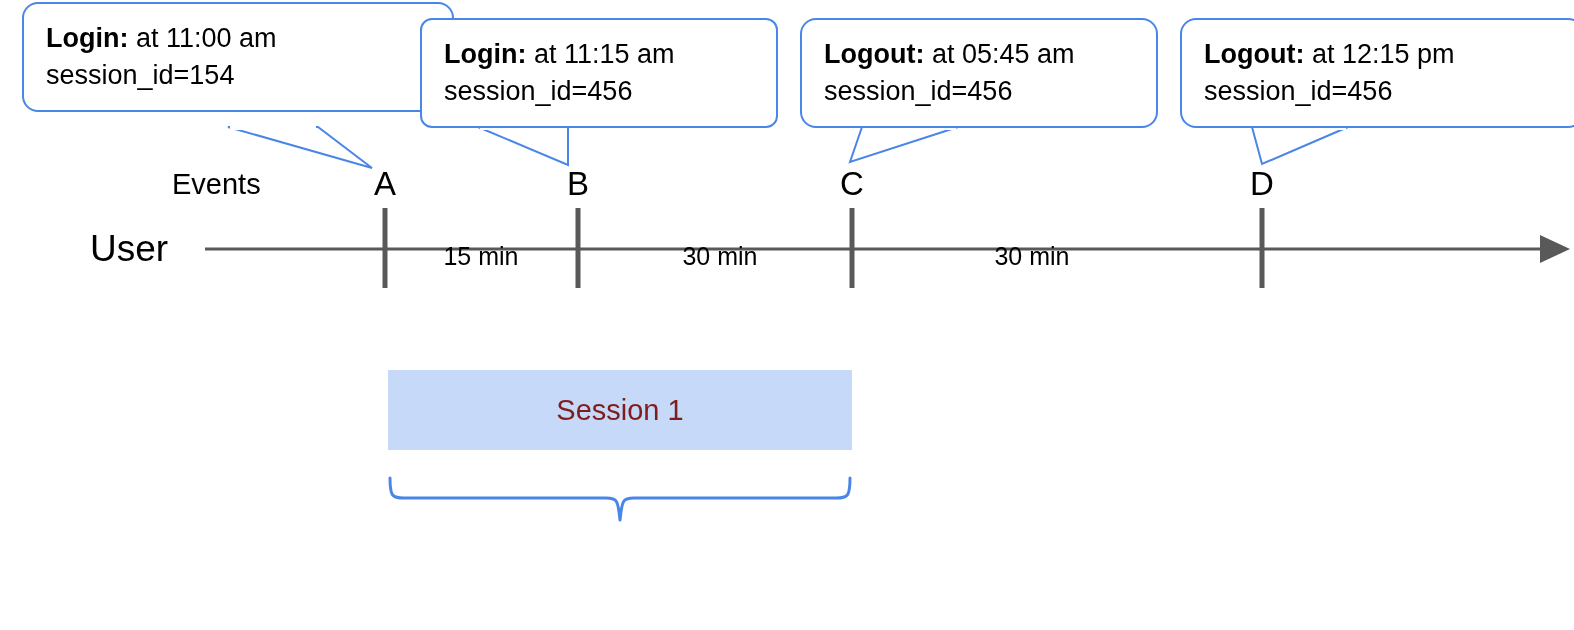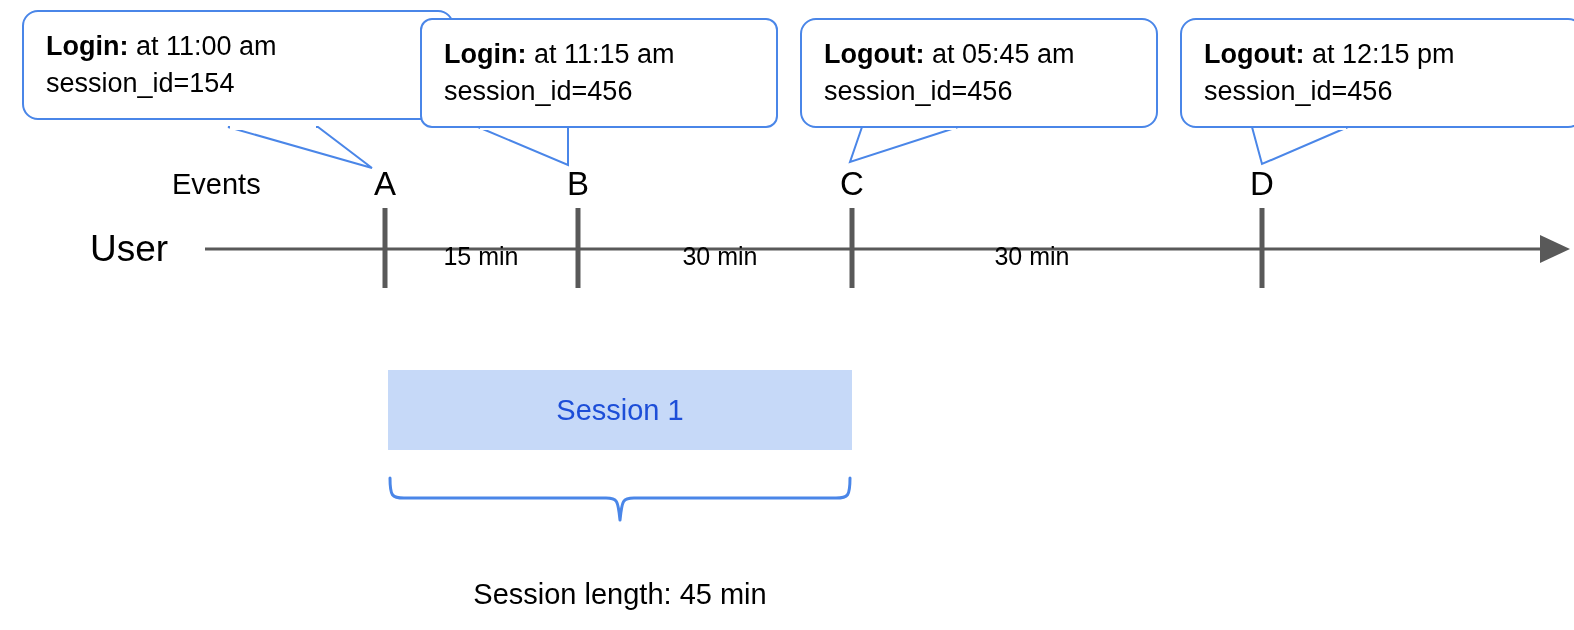--- a/index.html
+++ b/index.html
@@ -40,21 +40,21 @@
   }
   .callout-line {
     font-size: 27px;
     line-height: 37px;
     white-space: nowrap;
     letter-spacing: 0px;
   }
   .callout-line .lbl {
     font-weight: bold;
   }
-  #callout-1 { left: 22px;   top: 10px; width: 432px; }
+  #callout-1 { left: 22px;   top: 2px; width: 432px; }
   #callout-2 { left: 420px;  top: 18px; width: 358px; border-radius: 12px; }
   #callout-3 { left: 800px;  top: 18px; width: 358px; }
   #callout-4 { left: 1180px; top: 18px; width: 404px; }
 
   
   .axis-row-label {
     position: absolute;
     white-space: nowrap;
     z-index: 2;
   }
@@ -93,21 +93,21 @@
     width: 464px;
     height: 80px;
     background: #c6d9f8;
     display: flex;
     align-items: center;
     justify-content: center;
     z-index: 2;
   }
   #session-bar-label {
     font-size: 29px;
-    color: #1d4ed8;
+    color: #7f1d1d;
   }
   #session-length-label {
     position: absolute;
     left: 420px;
     top: 578px;
     width: 400px;
     text-align: center;
     font-size: 29px;
     z-index: 2;
   }
@@ -187,15 +187,14 @@
   <div class="event-marker-label" style="left:1242px">D</div>
 
   <div class="interval-label" style="left:401px">15 min</div>
   <div class="interval-label" style="left:640px">30 min</div>
   <div class="interval-label" style="left:952px">30 min</div>
 
   <div id="session-bar">
     <span id="session-bar-label">Session 1</span>
   </div>
 
-  <div id="session-length-label">Session length: 45 min</div>
 
 </div>
 
 </body></html>

